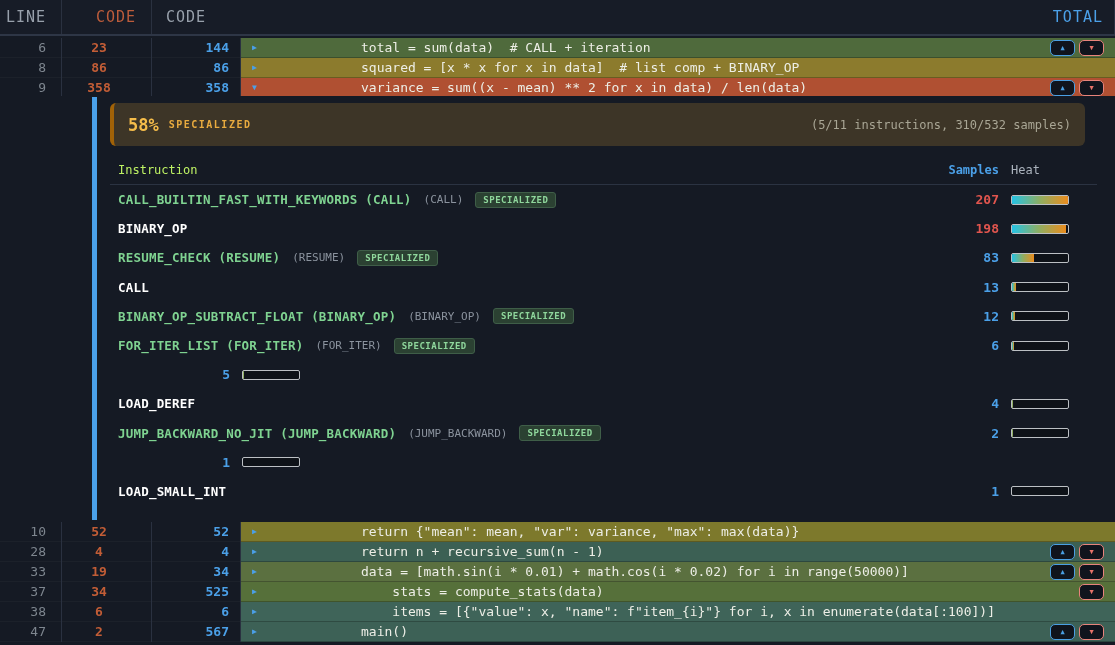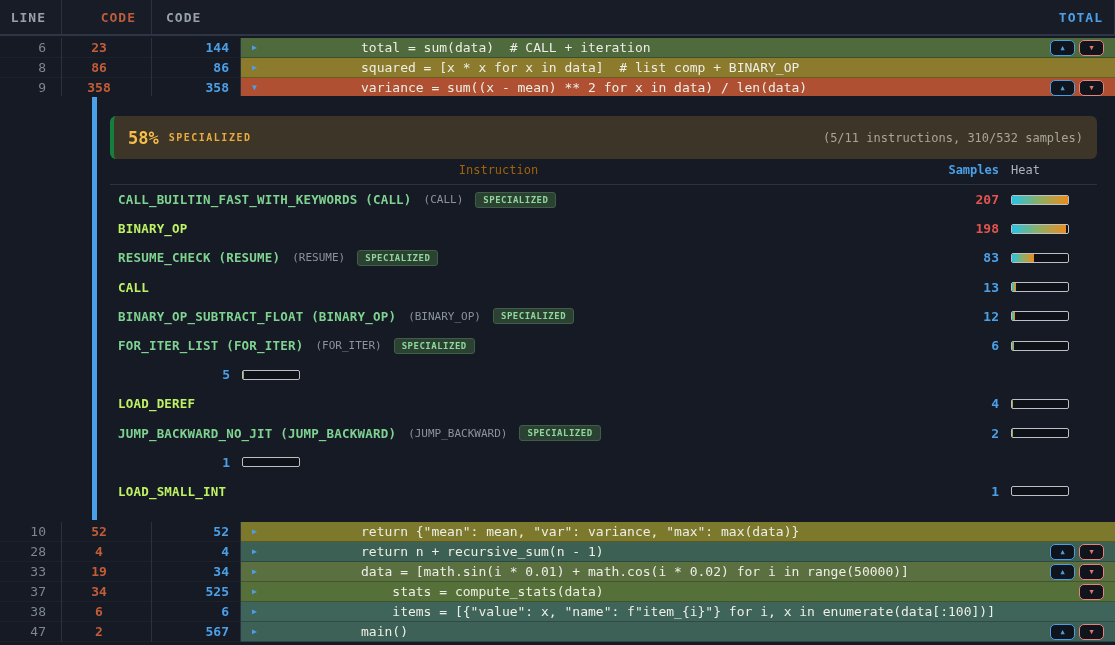--- a/index.html
+++ b/index.html
@@ -5,21 +5,21 @@
   * { box-sizing: border-box; }
   html,body { margin:0; padding:0; background:#10141c; }
   .app {
     position:relative; width:1115px; height:645px; overflow:hidden;
     background:#151a24; font-family:"DejaVu Sans Mono", monospace;
     color:#dfe3e8;
   }
   
   .hdr { position:absolute; top:0; left:0; right:0; height:36px;
          display:flex; background:#171c27; border-bottom:2px solid #2e3646; }
-  .hc { display:flex; align-items:center; font-size:13px; font-weight:bold;
+  .hc { display:flex; align-items:center; font-size:15px; font-weight:normal;
         letter-spacing:1px; height:100%; }
   .col-line  { width:62px;  justify-content:flex-end; padding-right:15px; border-right:1px solid #2a3140; }
   .col-self  { width:90px;  justify-content:flex-end; padding-right:15px; border-right:1px solid #2a3140; }
   .col-total { width:89px;  justify-content:flex-end; padding-right:11px; border-right:1px solid #2a3140; }
   .col-code  { flex:1; justify-content:flex-start; padding-left:14px; }
   .h-line,.h-code { color:#98a0ab; }
   .h-self  { color:#bd5c3b; }
   .h-total { color:#4ba0e8; }
   
   .rows-top    { position:absolute; top:38px;  left:0; right:0; }
@@ -38,36 +38,36 @@
              white-space:pre; font-family:"DejaVu Sans Mono", monospace; }
   .btns { position:absolute; right:11px; top:2px; display:flex; gap:4px; }
   .btn { width:25px; height:16px; border-radius:5px; background:#10141d;
          font-size:7px; line-height:12px; text-align:center; padding:0; cursor:pointer;
          font-family:"DejaVu Sans Mono", monospace; }
   .btn-up   { border:1.5px solid #4a9fe3; color:#4a9fe3; }
   .btn-down { border:1.5px solid #e8837b; color:#e8746b; }
   
   .panel { position:absolute; top:96px; left:0; right:0; height:426px; background:#151a24; }
   .vbar  { position:absolute; left:92px; top:1px; bottom:2px; width:5px; background:#4aa0e8; }
-  .banner { position:absolute; left:110px; right:18px; top:7px; height:43px;
-            background:#3d3527; border-left:4px solid #15803d; border-radius:6px;
-            display:flex; align-items:center; padding:0 14px;margin-top:13px; }
+  .banner { position:absolute; left:110px; right:30px; top:7px; height:43px;
+            background:#3d3527; border-left:4px solid #a16207; border-radius:6px;
+            display:flex; align-items:center; padding:0 14px; }
   .pct { font-size:17px; font-weight:bold; color:#f6bd4a; }
   .pct-label { font-size:10px; font-weight:bold; color:#e9ab3f; letter-spacing:1.5px; margin-left:10px; }
   .banner-detail { margin-left:auto; font-size:12px; color:#a9a695; }
   .itable { position:absolute; left:110px; right:18px; top:60px; bottom:2px; }
   .ithead { height:29px; display:flex; align-items:center; border-bottom:1px solid #2b3342; font-size:12px; }
-  .ith-instr   { flex:1; color:#a16207; padding-left:8px;text-align:center; }
+  .ith-instr   { flex:1; color:#bef264; padding-left:8px; }
   .ith-samples { width:120px; text-align:right; color:#4ba0e8; font-weight:bold; }
   .ith-heat    { width:98px; padding-left:12px; color:#aab2bc; }
   .irow { height:29.2px; display:flex; align-items:center; }
   .iname { flex:1; padding-left:8px; display:flex; align-items:center; gap:12px; min-width:0; }
   .op { font-size:12.5px; font-weight:bold; letter-spacing:0.2px; }
   .op-spec  { color:#7fd391; }
-  .op-plain { color:#bef264; }
+  .op-plain { color:#ffffff; }
   .base { font-size:11px; color:#8b939e; }
   .badge { font-size:9px; font-weight:bold; color:#8fd79c; background:#2b4132;
            border:1px solid #3f5e48; border-radius:3px; padding:2px 7px; letter-spacing:0.5px; }
   .isamples { width:120px; text-align:right; font-size:13px; font-weight:bold; }
   .iheat { width:98px; padding-left:12px; }
   .track { width:58px; height:10px; border:1px solid #bcc0c4; border-radius:2px;
            background:#0e1218; overflow:hidden; }
   .fill { height:100%; background:linear-gradient(90deg,#25c3e6,#8fae62,#ea8c1e); }
 </style>
 </head>

